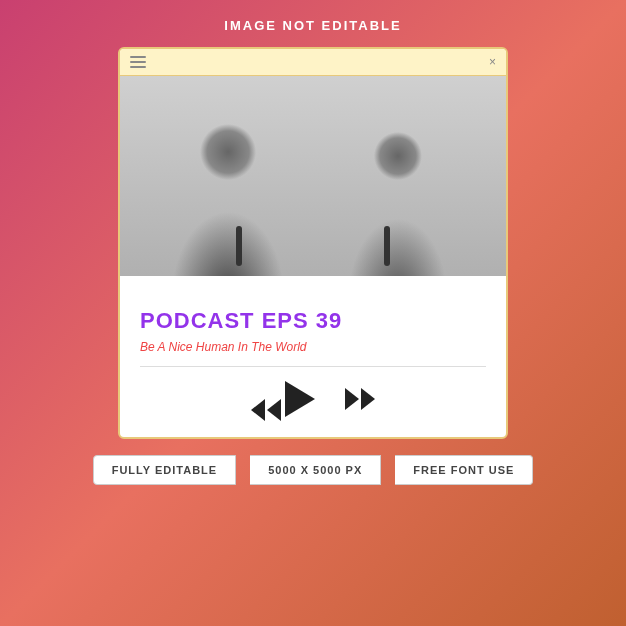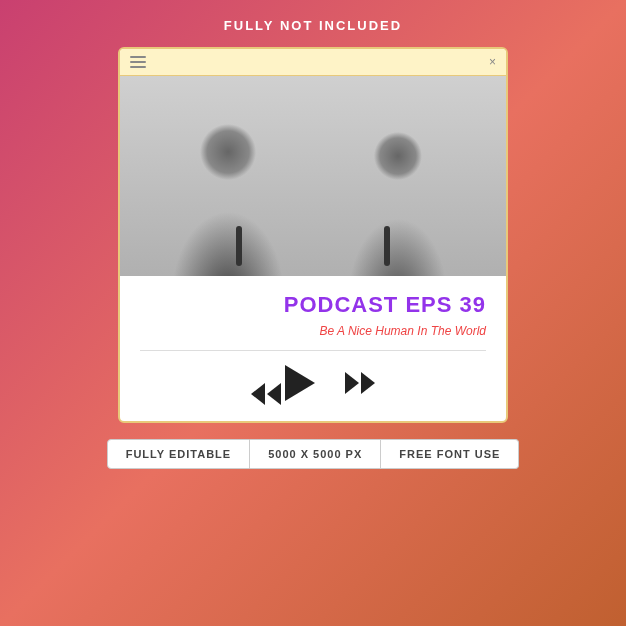--- a/index.html
+++ b/index.html
@@ -160,22 +160,22 @@
       bottom: 10px;
     }
     .mic-right {
       width: 6px;
       height: 40px;
       right: 30%;
       bottom: 10px;
     }
 
     .player-content {
-      padding: 16px 20px 20px;
-      text-align: right;
+      padding: 32px 20px 20px;
+      text-align: left;
     }
     .podcast-title {
       font-size: 22px;
       font-weight: 900;
       color: #9333ea;
       letter-spacing: 1px;
       margin-bottom: 6px;
       text-transform: uppercase;
     }
     .podcast-subtitle {
@@ -243,21 +243,21 @@
       border-left: 30px solid #222;
       margin-left: 4px;
     }
 
     .bottom-bar {
       margin-top: 16px;
       width: 100%;
       display: flex;
       align-items: center;
       justify-content: center;
-      gap: 0;
+      gap: 14px;
     }
     .bottom-tag {
       padding: 8px 18px;
       border: 1.5px solid #ccc;
       font-size: 11px;
       font-weight: 700;
       color: #444;
       letter-spacing: 1px;
       text-transform: uppercase;
       background: #fff;
@@ -269,21 +269,21 @@
       border-radius: 0 4px 4px 0;
     }
     .bottom-tag + .bottom-tag {
       border-left: none;
       text-align: right;
     }
   </style>
 </head>
 <body>
 
-<p class="top-label">FULLY NOT INCLUDED</p>
+<p class="top-label">IMAGE NOT EDITABLE</p>
 
 <div class="card-wrapper">
 
   <div class="deco-dots">
     <div class="deco-dot"></div>
     <div class="deco-dot"></div>
     <div class="deco-dot"></div>
     <div class="deco-dot"></div>
     <div class="deco-dot"></div>
     <div class="deco-dot"></div>

